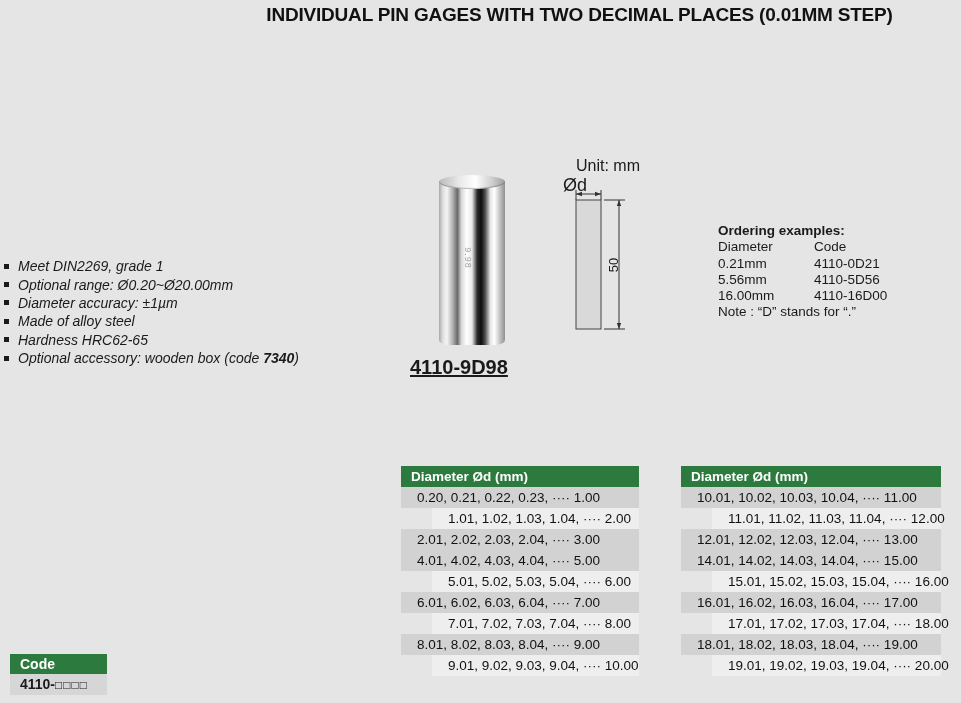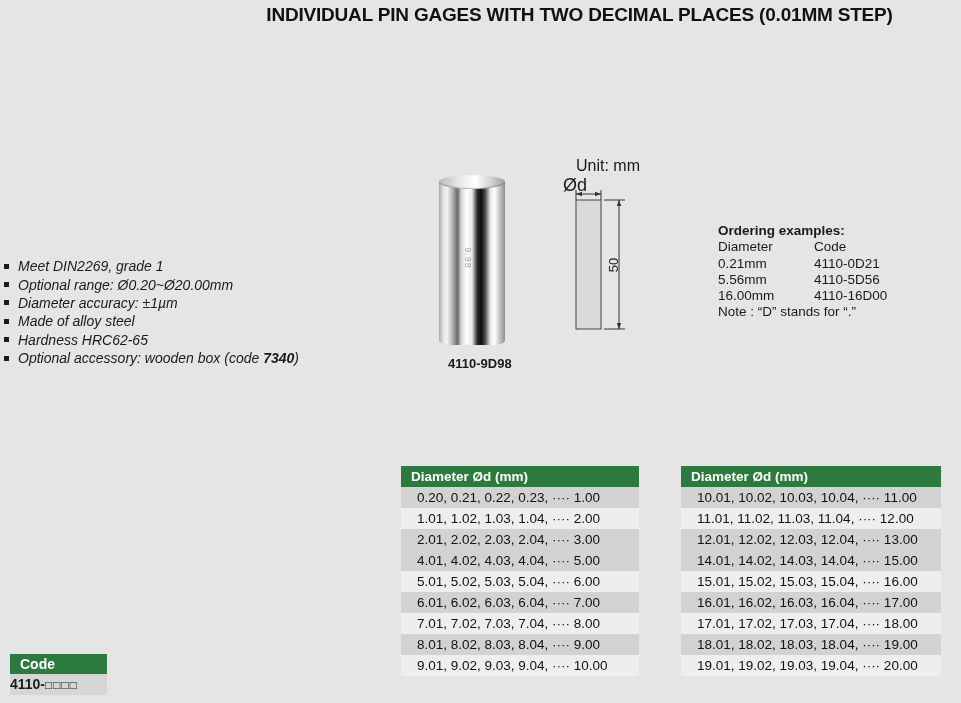--- a/index.html
+++ b/index.html
@@ -22,48 +22,48 @@
     border-radius:0 0 10px 10px / 0 0 5px 5px;
     background:linear-gradient(to right,
       #a9a9a9 0%, #e0e0e0 6%, #f5f5f5 12%, #b8b8b8 20%, #6a6a6a 28%,
       #d8d8d8 34%, #ffffff 42%, #e8e8e8 50%, #2a2a2a 58%, #0e0e0e 64%,
       #4f4f4f 70%, #e8e8e8 78%, #ffffff 84%, #c4c4c4 92%, #8f8f8f 100%);}
   .pin-cap{position:absolute;left:0;top:0;width:66px;height:14px;border-radius:50%;
     background:linear-gradient(to right,#b9b9b9,#e8e8e8 30%,#ffffff 55%,#cfcfcf 80%,#9e9e9e);
     box-shadow:inset 0 -1px 1px rgba(0,0,0,0.25);}
   .pin-engraving{position:absolute;left:18px;top:78px;font-size:9px;color:#5a5a5a;opacity:.55;
     transform:rotate(90deg);letter-spacing:1px;}
-  .pin-label{position:absolute;left:448px;top:356px;font-size:13px;font-weight:bold;white-space:nowrap;}
+  .pin-label{position:absolute;left:410px;top:356px;font-size:20px;font-weight:bold;white-space:nowrap;text-decoration:underline;}
 
   
   .unit-label{position:absolute;left:576px;top:157px;font-size:16px;white-space:nowrap;}
   .dia-label{position:absolute;left:563px;top:175px;font-size:18px;white-space:nowrap;}
   .dim-svg{position:absolute;left:565px;top:185px;}
 
   
   .ordering{position:absolute;left:718px;top:223px;font-size:13.5px;line-height:16.3px;white-space:nowrap;}
   .ordering .col1{display:inline-block;width:96px;}
 
   
   .dtable{position:absolute;top:466px;border-radius:8px;}
   .dtable .thead{height:21px;line-height:21px;background:#2d7a3e;color:#ffffff;
     font-size:13.5px;font-weight:bold;padding-left:10px;}
   .dtable .trow{height:21px;line-height:21px;font-size:13.5px;color:#111;
     padding-left:16px;white-space:nowrap;}
   .dtable .r-dark{background:#d2d2d2;}
-  .dtable .r-light{background:#eeeeee;}
+  .dtable .r-light{background:#eeeeee;margin-left:31px;}
   .dtable-left{left:401px;width:238px;}
   .dtable-right{left:681px;width:260px;}
 
   
   .code-box{position:absolute;left:10px;top:654px;width:97px;}
   .code-box .thead{height:20px;line-height:20px;background:#2d7a3e;color:#fff;
     font-size:14px;font-weight:bold;padding-left:10px;}
   .code-box .tval{height:21px;line-height:21px;background:#d6d6d6;font-size:14px;
-    font-weight:bold;padding-left:0;white-space:nowrap;}
+    font-weight:bold;padding-left:10px;white-space:nowrap;}
   .code-box .boxes{font-size:12px;letter-spacing:1px;}
 </style>
 </head>
 <body>
 
 <div id="page">
 
   <div class="page-title">INDIVIDUAL PIN GAGES WITH TWO DECIMAL PLACES (0.01MM STEP)</div>
 
   <ul class="features">

